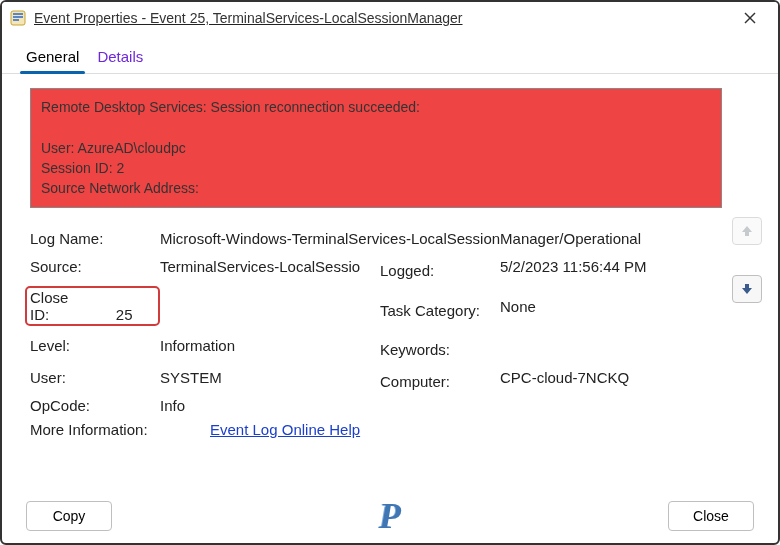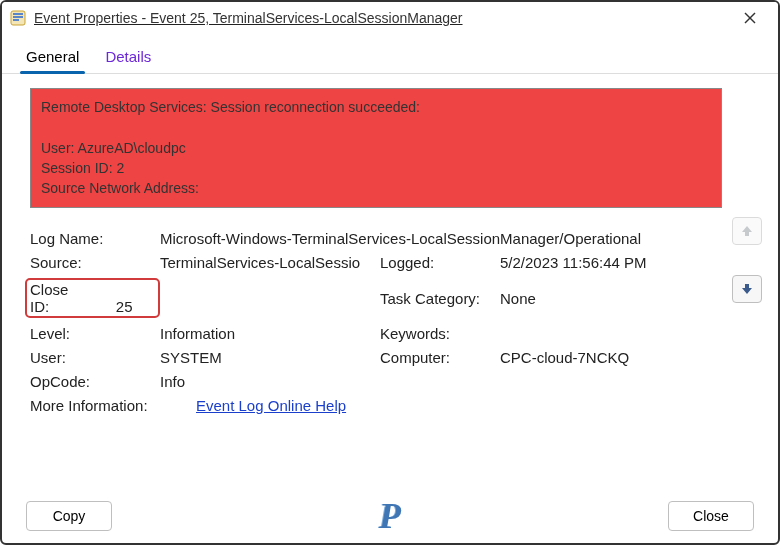--- a/index.html
+++ b/index.html
@@ -39,21 +39,21 @@
   .titlebar .close {
     width: 40px; height: 28px;
     display: flex; align-items: center; justify-content: center;
     font-size: 16px;
     color: #333;
     cursor: pointer;
   }
   
   .tabs {
     display: flex;
-    gap: 14px;
+    gap: 6px;
     padding: 8px 18px 0 18px;
     border-bottom: 1px solid #ddd;
   }
   .tab {
     padding: 6px 6px 8px 6px;
     color: #6d28d9;
     cursor: pointer;
     position: relative;
     font-size: 15px;
   }
@@ -88,35 +88,35 @@
     margin-top: 22px;
   }
   .row {
     display: flex;
     margin-bottom: 7px;
     align-items: center;
     font-size: 15px;
   }
   .label-col1 { width: 130px; font-weight: 400; }
   .value-col1 { width: 220px; overflow: hidden; white-space: nowrap; }
-  .label-col2 { width: 120px; font-weight: 400; }
+  .label-col2 { width: 120px; font-weight: 400; margin-top: 8px; }
   .value-col2 { flex: 1; }
   .full-value { flex: 1; }
   .highlight {
     border: 2.5px solid #d23b3b;
     border-radius: 5px;
     padding: 1px 3px;
     margin-left: -5px;
     display: inline-block;
   }
   .link {
     color: #1a3fcc;
     text-decoration: underline;
     cursor: pointer;
-    margin-left: 6px;
+    margin-left: 20px;
   }
   
   .navbtns {
     position: absolute;
     right: 16px;
     top: 215px;
     display: flex;
     flex-direction: column;
     gap: 30px;
   }

